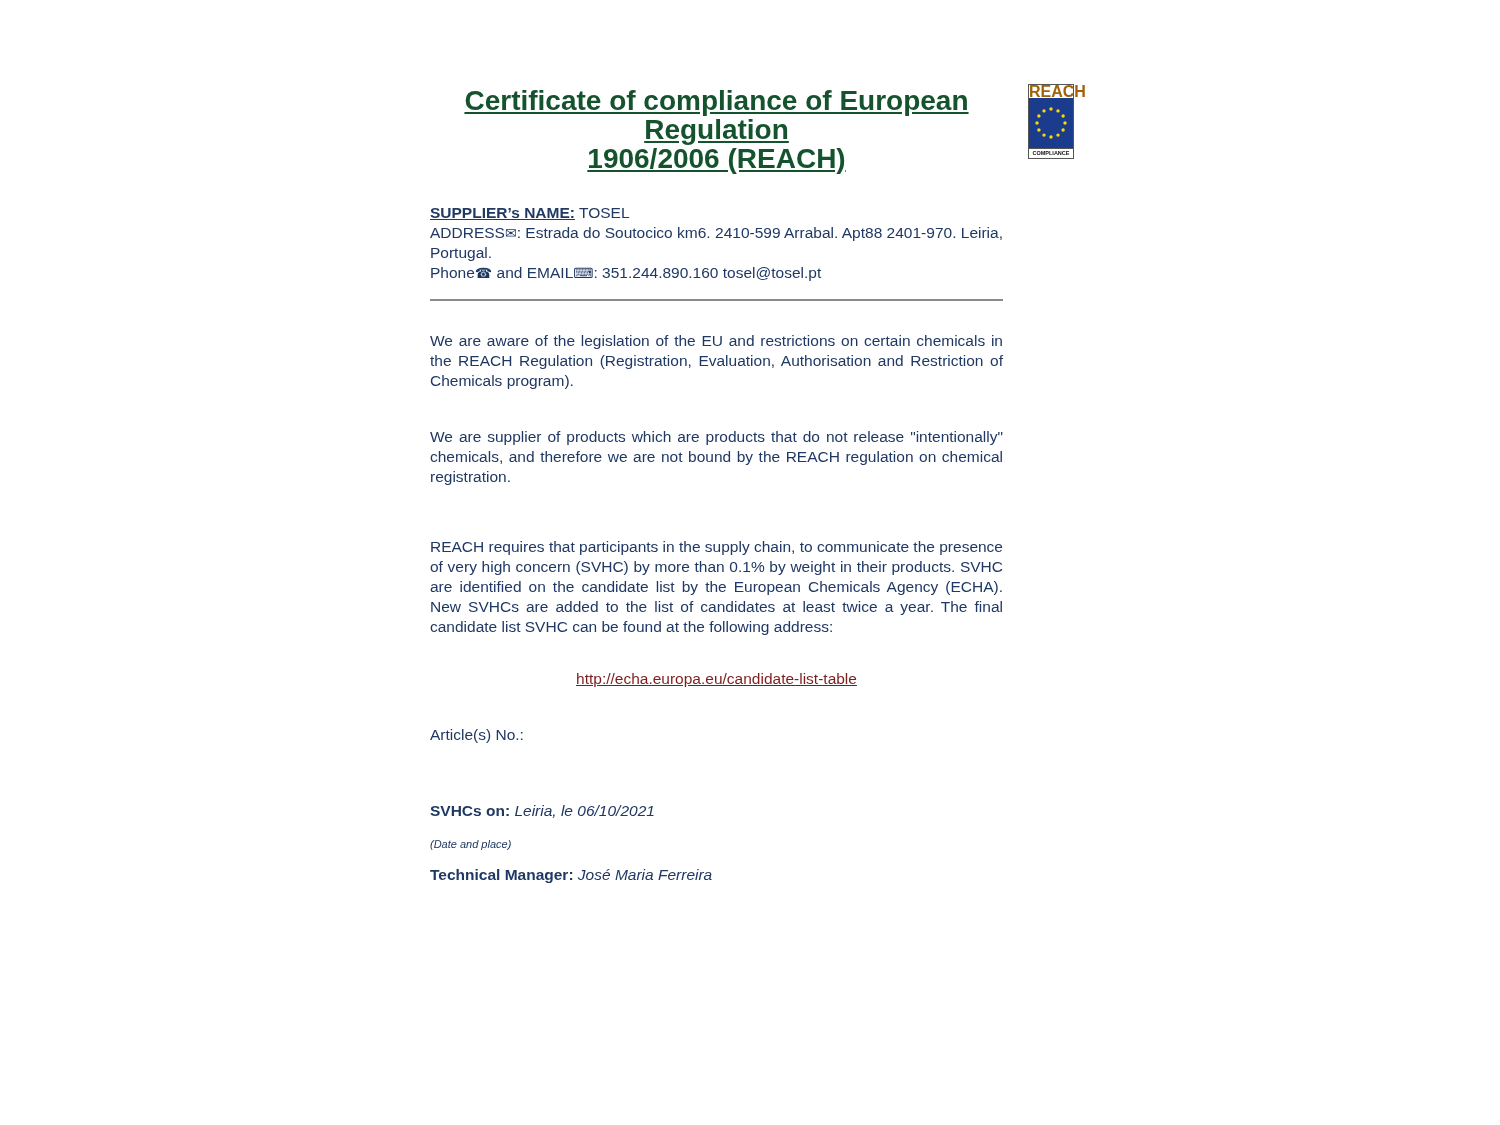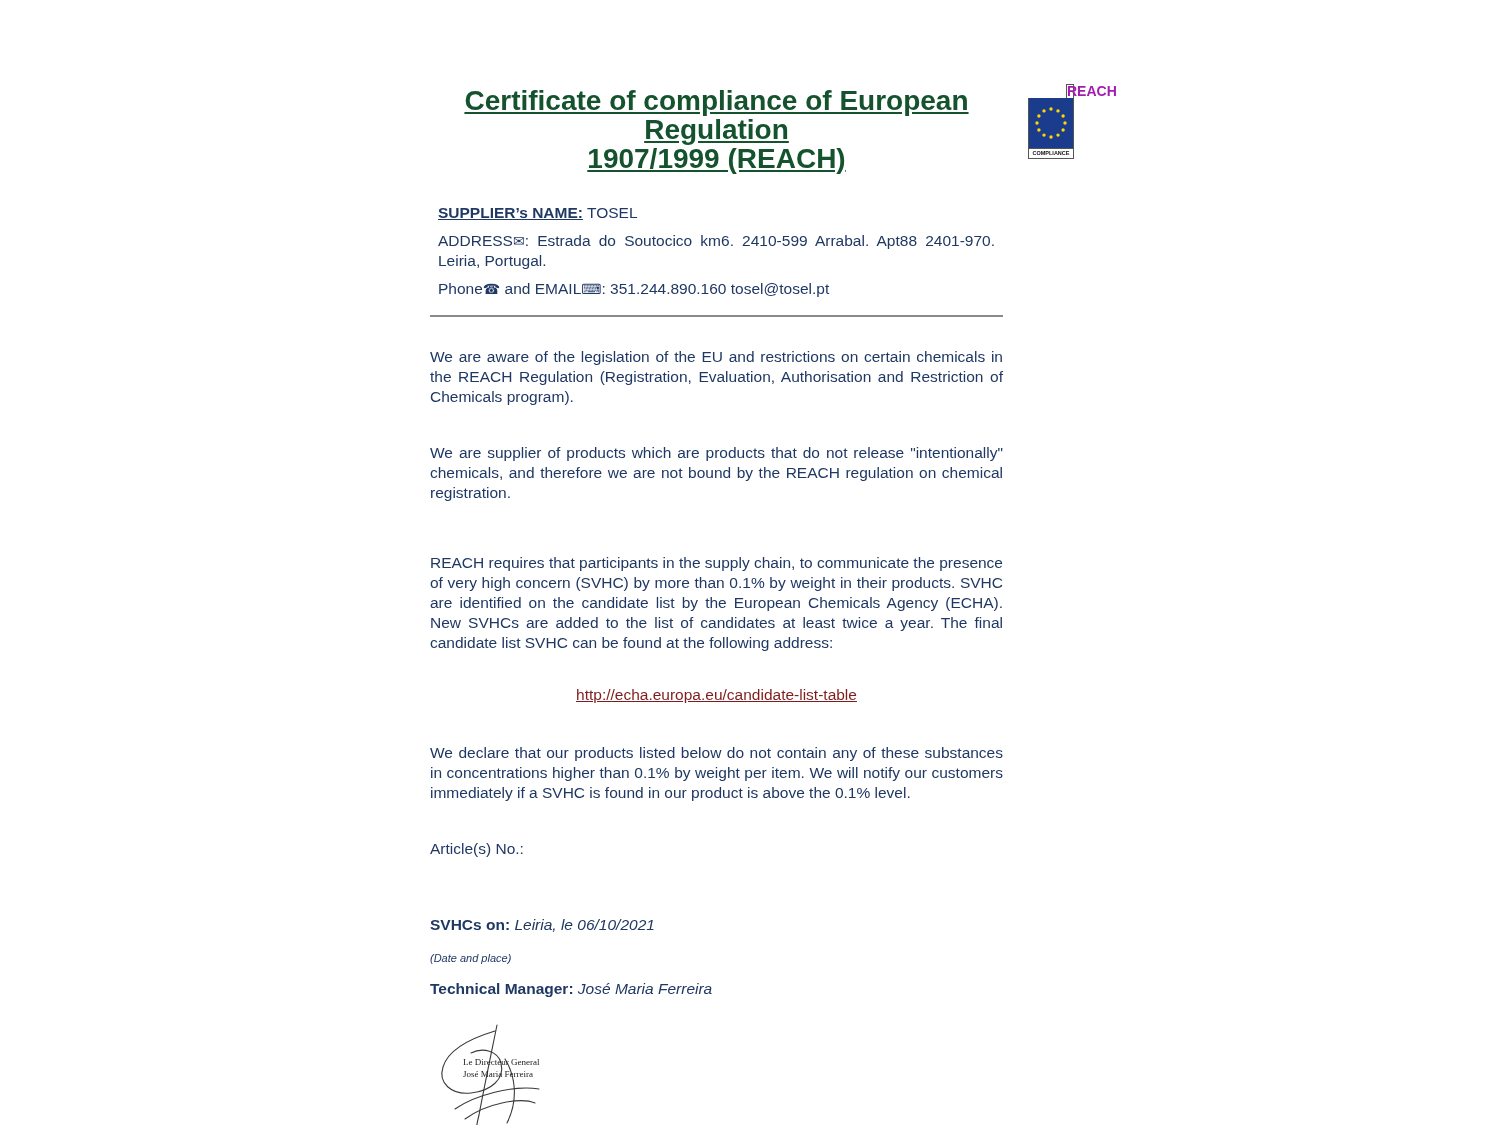--- a/index.html
+++ b/index.html
@@ -28,21 +28,21 @@
     font-weight: bold;
     font-size: 28px;
     line-height: 29px;
     text-decoration: underline;
     color: #14532d;
   }
   .supplier-block {
     margin-top: 30px;
     text-align: justify;
   }
-  .supplier-line { margin: 8px; }
+  .supplier-line { margin: 0; }
   .bold-underline { font-weight: bold; text-decoration: underline; }
   .glyph { font-size: 14px; }
   .rule {
     margin-top: 16px;
     height: 2px;
     background: #8a8a8a;
     width: 100%;
   }
   .para {
     margin-top: 30px;
@@ -84,27 +84,26 @@
   
   .reach-logo {
     position: absolute;
     left: 1028px;
     top: 84px;
     width: 46px;
     text-align: center;
   }
   .reach-logo-top {
     font-weight: bold;
-    font-size: 14px;
+    font-size: 16px;
     line-height: 13px;
-    color: #a21caf;
+    color: #a16207;
     border: 1px solid #555;
     border-bottom: none;
     font-family: "Liberation Sans", sans-serif;
-    margin-left: 38px;
   }
   .reach-logo-flag {
     width: 44px;
     height: 50px;
     border-left: 1px solid #555;
     border-right: 1px solid #555;
     display: block;
   }
   .reach-logo-bottom {
     font-size: 5.5px;
@@ -138,57 +137,43 @@
       <circle cx="15" cy="12.9" r="1.7"></circle>
     </g>
   </svg>
   <div class="reach-logo-bottom">COMPLIANCE</div>
 </div>
 
 <div class="doc-column">
 
   <div class="doc-title">
     <div>Certificate of compliance of European Regulation</div>
-    <div>1907/1999 (REACH)</div>
+    <div>1906/2006 (REACH)</div>
   </div>
 
   <div class="supplier-block">
     <p class="supplier-line"><span class="bold-underline">SUPPLIER’s NAME:</span><span> TOSEL</span></p>
     <p class="supplier-line"><span>ADDRESS</span><span class="glyph">✉</span><span>: Estrada do Soutocico km6. 2410-599 Arrabal. Apt88 2401-970. Leiria, Portugal.</span></p>
     <p class="supplier-line"><span>Phone</span><span class="glyph">☎</span><span> and EMAIL</span><span class="glyph">⌨</span><span>: 351.244.890.160 tosel@tosel.pt</span></p>
   </div>
 
   <div class="rule"></div>
 
   <p class="para">We are aware of the legislation of the EU and restrictions on certain chemicals in the REACH Regulation (Registration, Evaluation, Authorisation and Restriction of Chemicals program).</p>
 
   <p class="para" style="margin-top:36px;">We are supplier of products which are products that do not release "intentionally" chemicals, and therefore we are not bound by the REACH regulation on chemical registration.</p>
 
   <p class="para para-gap-lg">REACH requires that participants in the supply chain, to communicate the presence of very high concern (SVHC) by more than 0.1% by weight in their products. SVHC are identified on the candidate list by the European Chemicals Agency (ECHA). New SVHCs are added to the list of candidates at least twice a year. The final candidate list SVHC can be found at the following address:</p>
 
   <div class="link-line">
     <a href="#">http://echa.europa.eu/candidate-list-table</a>
   </div>
 
-  <p class="para" style="margin-top:38px;">We declare that our products listed below do not contain any of these substances in concentrations higher than 0.1% by weight per item. We will notify our customers immediately if a SVHC is found in our product is above the 0.1% level.</p>
 
   <p class="article-line">Article(s) No.:</p>
 
   <p class="made-on-line"><span class="bold">SVHCs on:</span><span class="italic"> Leiria, le 06/10/2021</span></p>
   <p class="caption">(Date and place)</p>
 
   <p class="manager-line"><span class="bold">Technical Manager:</span><span class="italic"> José Maria Ferreira</span></p>
 
-  <div class="signature-wrap">
-    <svg width="130" height="115" viewBox="0 0 130 115" xmlns="http://www.w3.org/2000/svg">
-      <g fill="none" stroke="#3a3a3a" stroke-width="1.1" stroke-linecap="round">
-        <path d="M62,2 C58,22 50,60 44,92 C42,100 40,108 43,112"></path>
-        <path d="M60,8 C40,14 14,24 8,44 C3,60 16,72 36,70 C56,68 70,56 66,40 C63,28 48,24 36,30"></path>
-        <path d="M20,86 C40,72 78,62 104,66"></path>
-        <path d="M30,96 C52,80 86,74 100,80"></path>
-        <path d="M70,36 C80,52 84,76 72,100"></path>
-      </g>
-      <text class="sig-text" x="28" y="42" font-size="9">Le Directeur General</text>
-      <text class="sig-text" x="28" y="54" font-size="9">José Maria Ferreira</text>
-    </svg>
-  </div>
 
 </div>
 
 </body></html>

